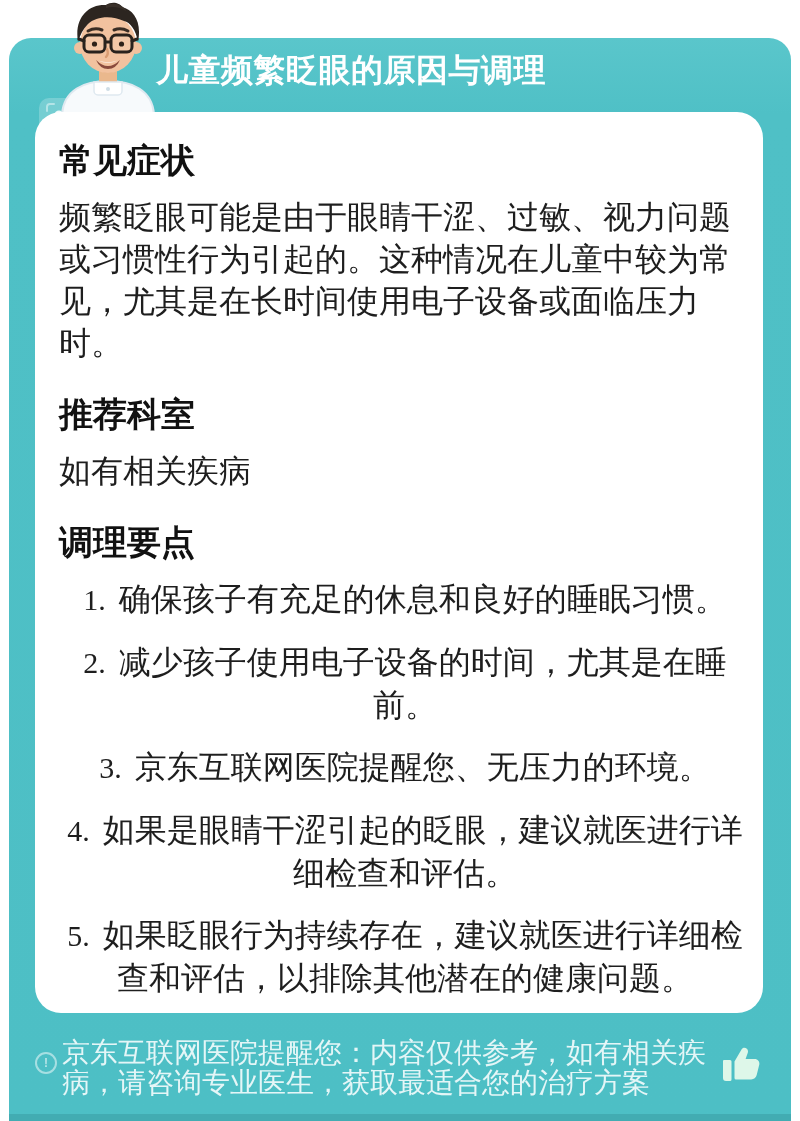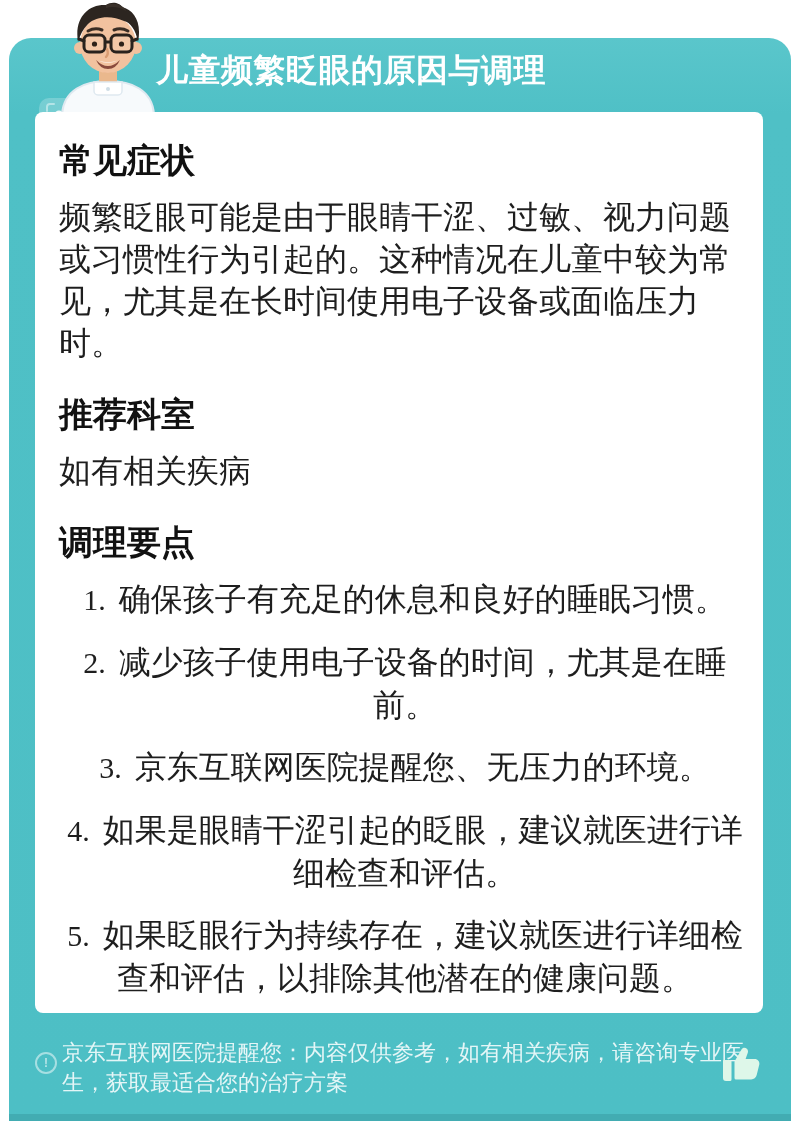--- a/index.html
+++ b/index.html
@@ -29,37 +29,37 @@
   .avatar{position:absolute;left:54px;top:2px;width:108px;height:112px;z-index:2;}
   
   .title{
     position:absolute;left:156px;top:52px;z-index:2;
     font-size:32px;font-weight:700;color:#ffffff;letter-spacing:0.5px;
     line-height:36px;white-space:nowrap;
   }
   
   .card{
     position:absolute;left:35px;top:112px;width:728px;height:901px;z-index:3;
-    background:#ffffff;border-radius:8px;
+    background:#ffffff;border-radius:26px;
     padding:26px 12px 0 24px;box-sizing:border-box;
     color:#1c1c1c;
   }
   .card h2{
     margin:28px 0 14px 0;font-size:34px;line-height:44px;font-weight:700;color:#111;
   }
   .card h2.first{margin-top:0;}
   .card p{margin:0;font-size:32px;line-height:42px;color:#1e1e1e;}
   .card p.tip{margin:0 0 20px 0;text-align:center;}
   .tip-num{
     font-family:"Liberation Serif",serif;font-size:30px;margin-right:13px;
   }
   
   .footer-text{
     position:absolute;left:62px;top:1038px;width:690px;z-index:2;
-    font-size:22px;line-height:30px;color:rgba(255,255,255,0.85);
+    font-size:28px;line-height:30px;color:rgba(255,255,255,0.85);
   }
   .info-badge{
     position:absolute;left:35px;top:1052px;width:18px;height:18px;z-index:2;
     border:2px solid rgba(255,255,255,0.5);border-radius:50%;
     color:rgba(255,255,255,0.6);font-size:12px;line-height:18px;text-align:center;
     font-weight:700;
   }
   .like{
     position:absolute;left:719px;top:1044px;width:42px;height:40px;z-index:4;
     background:transparent;border:none;padding:0;cursor:pointer;

